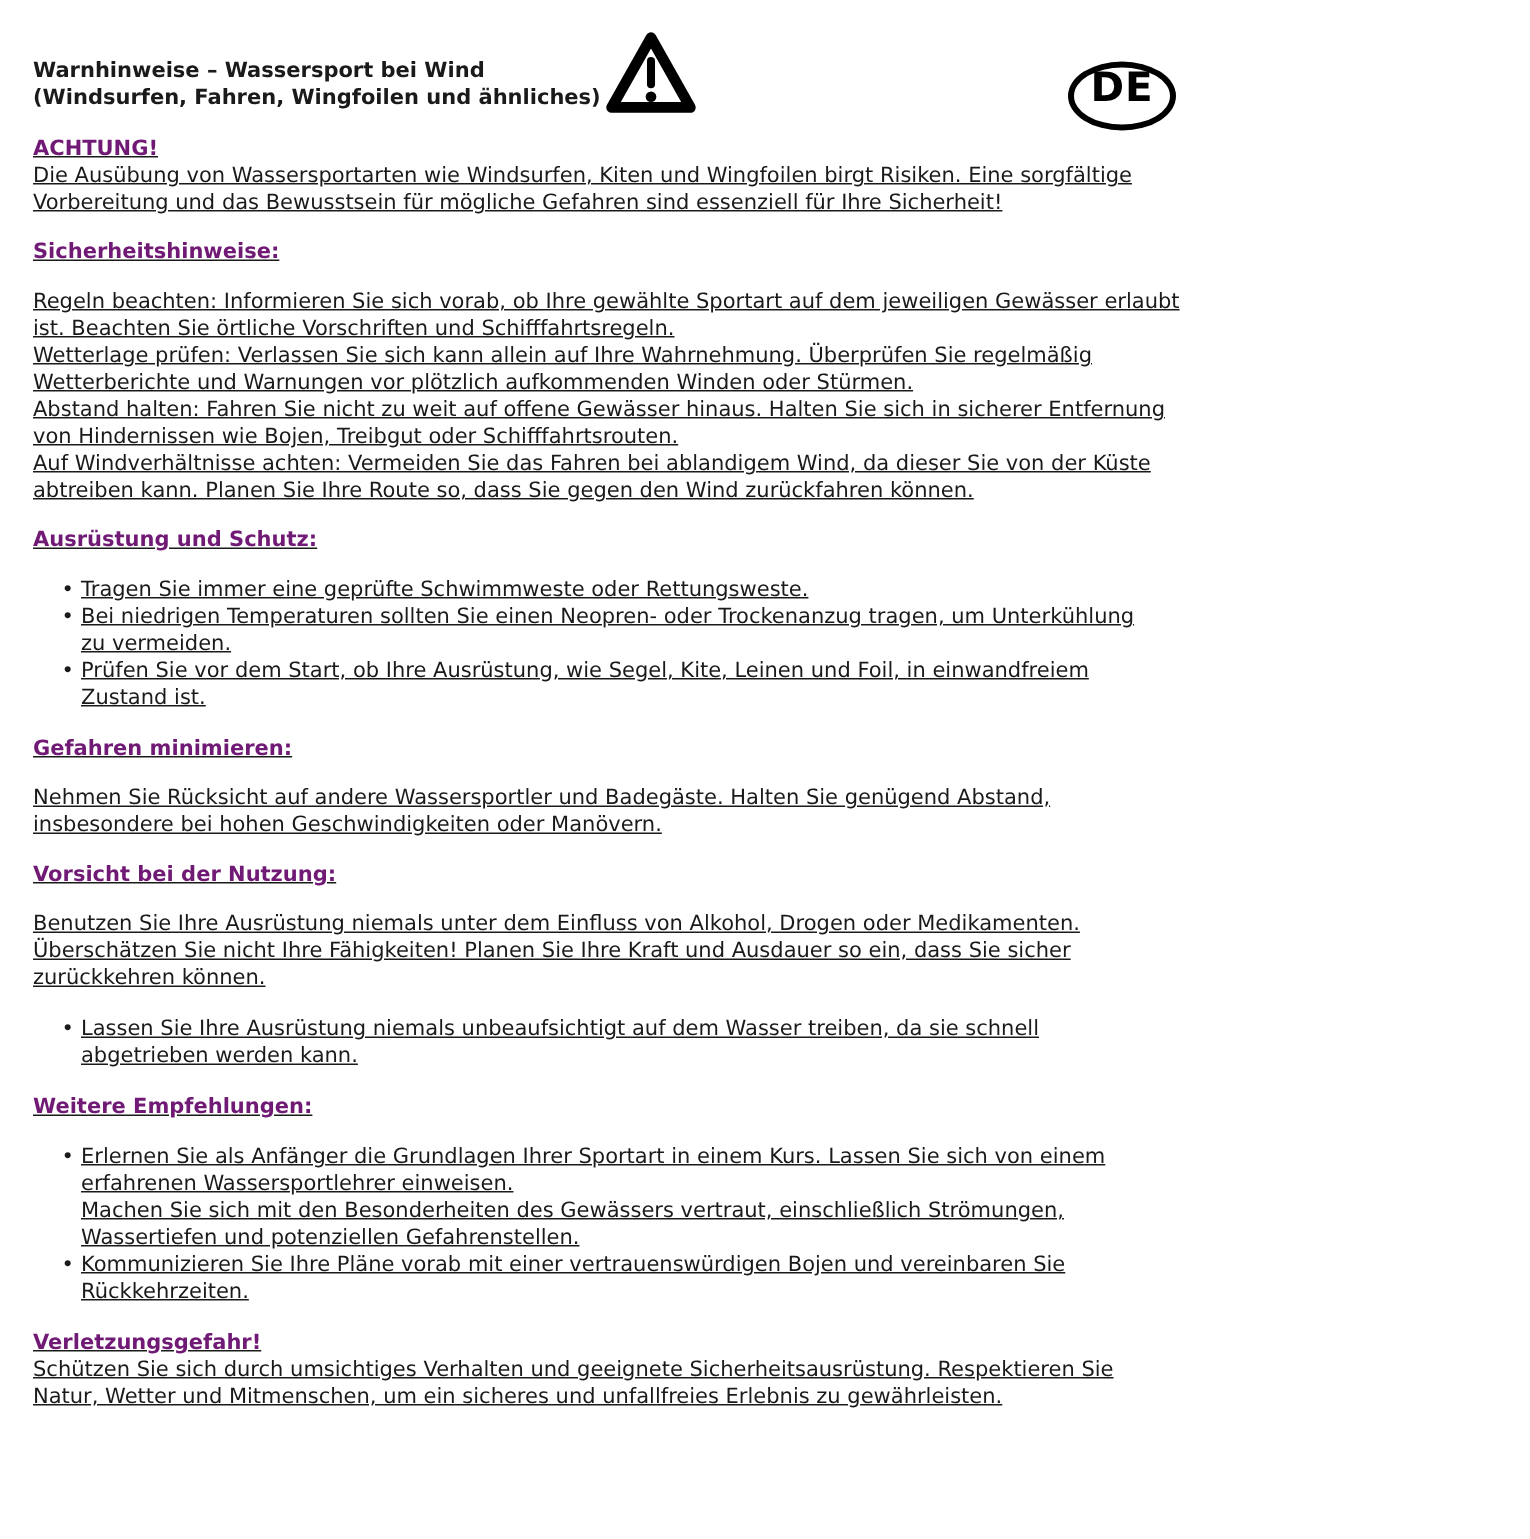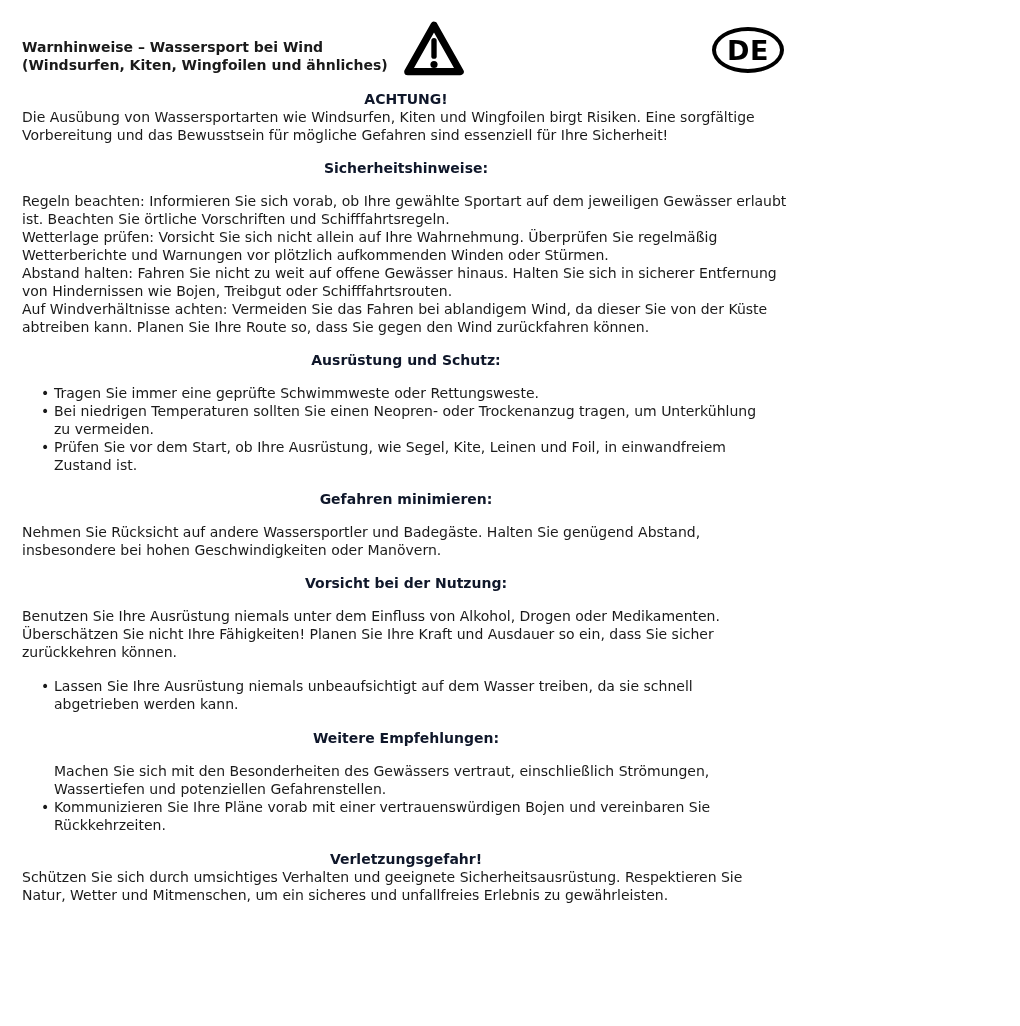--- a/index.html
+++ b/index.html
@@ -7,45 +7,44 @@
   body {
     width: 1020px;
     height: 1026px;
     background: #ffffff;
     color: #1a1a1a;
     font-family: "DejaVu Sans", sans-serif;
     font-size: 14px;
     line-height: 18px;
     overflow: hidden;
   }
-  .page { padding: 0 22px; width: 812px; }
+  .page { padding: 0 22px; width: 812px; text-decoration: underline; }
 
   
   header { position: relative; height: 90px; }
   .title {
     position: absolute; left: 0; top: 38px;
     font-weight: bold; white-space: nowrap;
   }
   .warn-icon { position: absolute; left: 381px; top: 19px; }
   .lang-badge {
-    position: absolute; right: 6px; top: 27px;
+    position: absolute; right: 6px; top: 41px;
     width: 72px; height: 46px;
     border: 4px solid #000;
     border-radius: 50%;
-    display: flex; align-items: center; justify-content: center;
+    display: flex; align-items: flex-start; justify-content: center;
     font-weight: bold; font-size: 27px; line-height: 1;
     letter-spacing: 0.5px; color: #000;
   }
 
   
   h2 {
     font-size: 14px; line-height: 18px;
-    font-weight: bold; color: #0f172a;
+    font-weight: bold; color: #701a75;
     margin: 15px 0 0 0;
-    text-align: center;
   }
   p { margin: 0; }
   .gap { margin-top: 15px; }          
   .indent { }      
 
   ul { list-style: none; margin: 16px; padding: 0; }
   li { position: relative; padding-left: 16px; }
   li.bullet::before {
     content: "\2022";
     position: absolute; left: 3px; top: 0;
@@ -53,42 +52,42 @@
   li.nobullet::before { content: ""; }
 </style>
 </head>
 <body>
 
 <div class="page">
 
   <header>
     <div class="title">
       <div>Warnhinweise – Wassersport bei Wind</div>
-      <div>(Windsurfen, Kiten, Wingfoilen und ähnliches)</div>
+      <div>(Windsurfen, Fahren, Wingfoilen und ähnliches)</div>
     </div>
     <svg class="warn-icon" width="62" height="60" viewBox="0 0 104 100" aria-hidden="true">
       <path d="M52 10 L96 88 L8 88 Z" fill="none" stroke="#000" stroke-width="12" stroke-linejoin="round"></path>
       <line x1="52" y1="36" x2="52" y2="62" stroke="#000" stroke-width="9" stroke-linecap="round"></line>
       <circle cx="52" cy="76" r="6" fill="#000"></circle>
     </svg>
     <div class="lang-badge">
       <span>DE</span>
     </div>
   </header>
 
   <section>
     <h2 style="margin-top:0">ACHTUNG!</h2>
     <p>Die Ausübung von Wassersportarten wie Windsurfen, Kiten und Wingfoilen birgt Risiken. Eine sorgfältige Vorbereitung und das Bewusstsein für mögliche Gefahren sind essenziell für Ihre Sicherheit!</p>
   </section>
 
   <section>
     <h2>Sicherheitshinweise:</h2>
     <div class="gap indent">
       <p>Regeln beachten: Informieren Sie sich vorab, ob Ihre gewählte Sportart auf dem jeweiligen Gewässer erlaubt ist. Beachten Sie örtliche Vorschriften und Schifffahrtsregeln.</p>
-      <p>Wetterlage prüfen: Vorsicht Sie sich nicht allein auf Ihre Wahrnehmung. Überprüfen Sie regelmäßig Wetterberichte und Warnungen vor plötzlich aufkommenden Winden oder Stürmen.</p>
+      <p>Wetterlage prüfen: Verlassen Sie sich kann allein auf Ihre Wahrnehmung. Überprüfen Sie regelmäßig Wetterberichte und Warnungen vor plötzlich aufkommenden Winden oder Stürmen.</p>
       <p>Abstand halten: Fahren Sie nicht zu weit auf offene Gewässer hinaus. Halten Sie sich in sicherer Entfernung von Hindernissen wie Bojen, Treibgut oder Schifffahrtsrouten.</p>
       <p>Auf Windverhältnisse achten: Vermeiden Sie das Fahren bei ablandigem Wind, da dieser Sie von der Küste abtreiben kann. Planen Sie Ihre Route so, dass Sie gegen den Wind zurückfahren können.</p>
     </div>
   </section>
 
   <section>
     <h2>Ausrüstung und Schutz:</h2>
     <ul class="gap">
       <li class="bullet">Tragen Sie immer eine geprüfte Schwimmweste oder Rettungsweste.</li>
       <li class="bullet">Bei niedrigen Temperaturen sollten Sie einen Neopren- oder Trockenanzug tragen, um Unterkühlung zu vermeiden.</li>
@@ -105,20 +104,21 @@
     <h2>Vorsicht bei der Nutzung:</h2>
     <p class="gap indent">Benutzen Sie Ihre Ausrüstung niemals unter dem Einfluss von Alkohol, Drogen oder Medikamenten. Überschätzen Sie nicht Ihre Fähigkeiten! Planen Sie Ihre Kraft und Ausdauer so ein, dass Sie sicher zurückkehren können.</p>
     <ul>
       <li class="bullet">Lassen Sie Ihre Ausrüstung niemals unbeaufsichtigt auf dem Wasser treiben, da sie schnell abgetrieben werden kann.</li>
     </ul>
   </section>
 
   <section>
     <h2>Weitere Empfehlungen:</h2>
     <ul class="gap">
+      <li class="bullet">Erlernen Sie als Anfänger die Grundlagen Ihrer Sportart in einem Kurs. Lassen Sie sich von einem erfahrenen Wassersportlehrer einweisen.</li>
       <li class="nobullet">Machen Sie sich mit den Besonderheiten des Gewässers vertraut, einschließlich Strömungen, Wassertiefen und potenziellen Gefahrenstellen.</li>
       <li class="bullet">Kommunizieren Sie Ihre Pläne vorab mit einer vertrauenswürdigen Bojen und vereinbaren Sie Rückkehrzeiten.</li>
     </ul>
   </section>
 
   <section>
     <h2>Verletzungsgefahr!</h2>
     <p>Schützen Sie sich durch umsichtiges Verhalten und geeignete Sicherheitsausrüstung. Respektieren Sie Natur, Wetter und Mitmenschen, um ein sicheres und unfallfreies Erlebnis zu gewährleisten.</p>
   </section>
 

